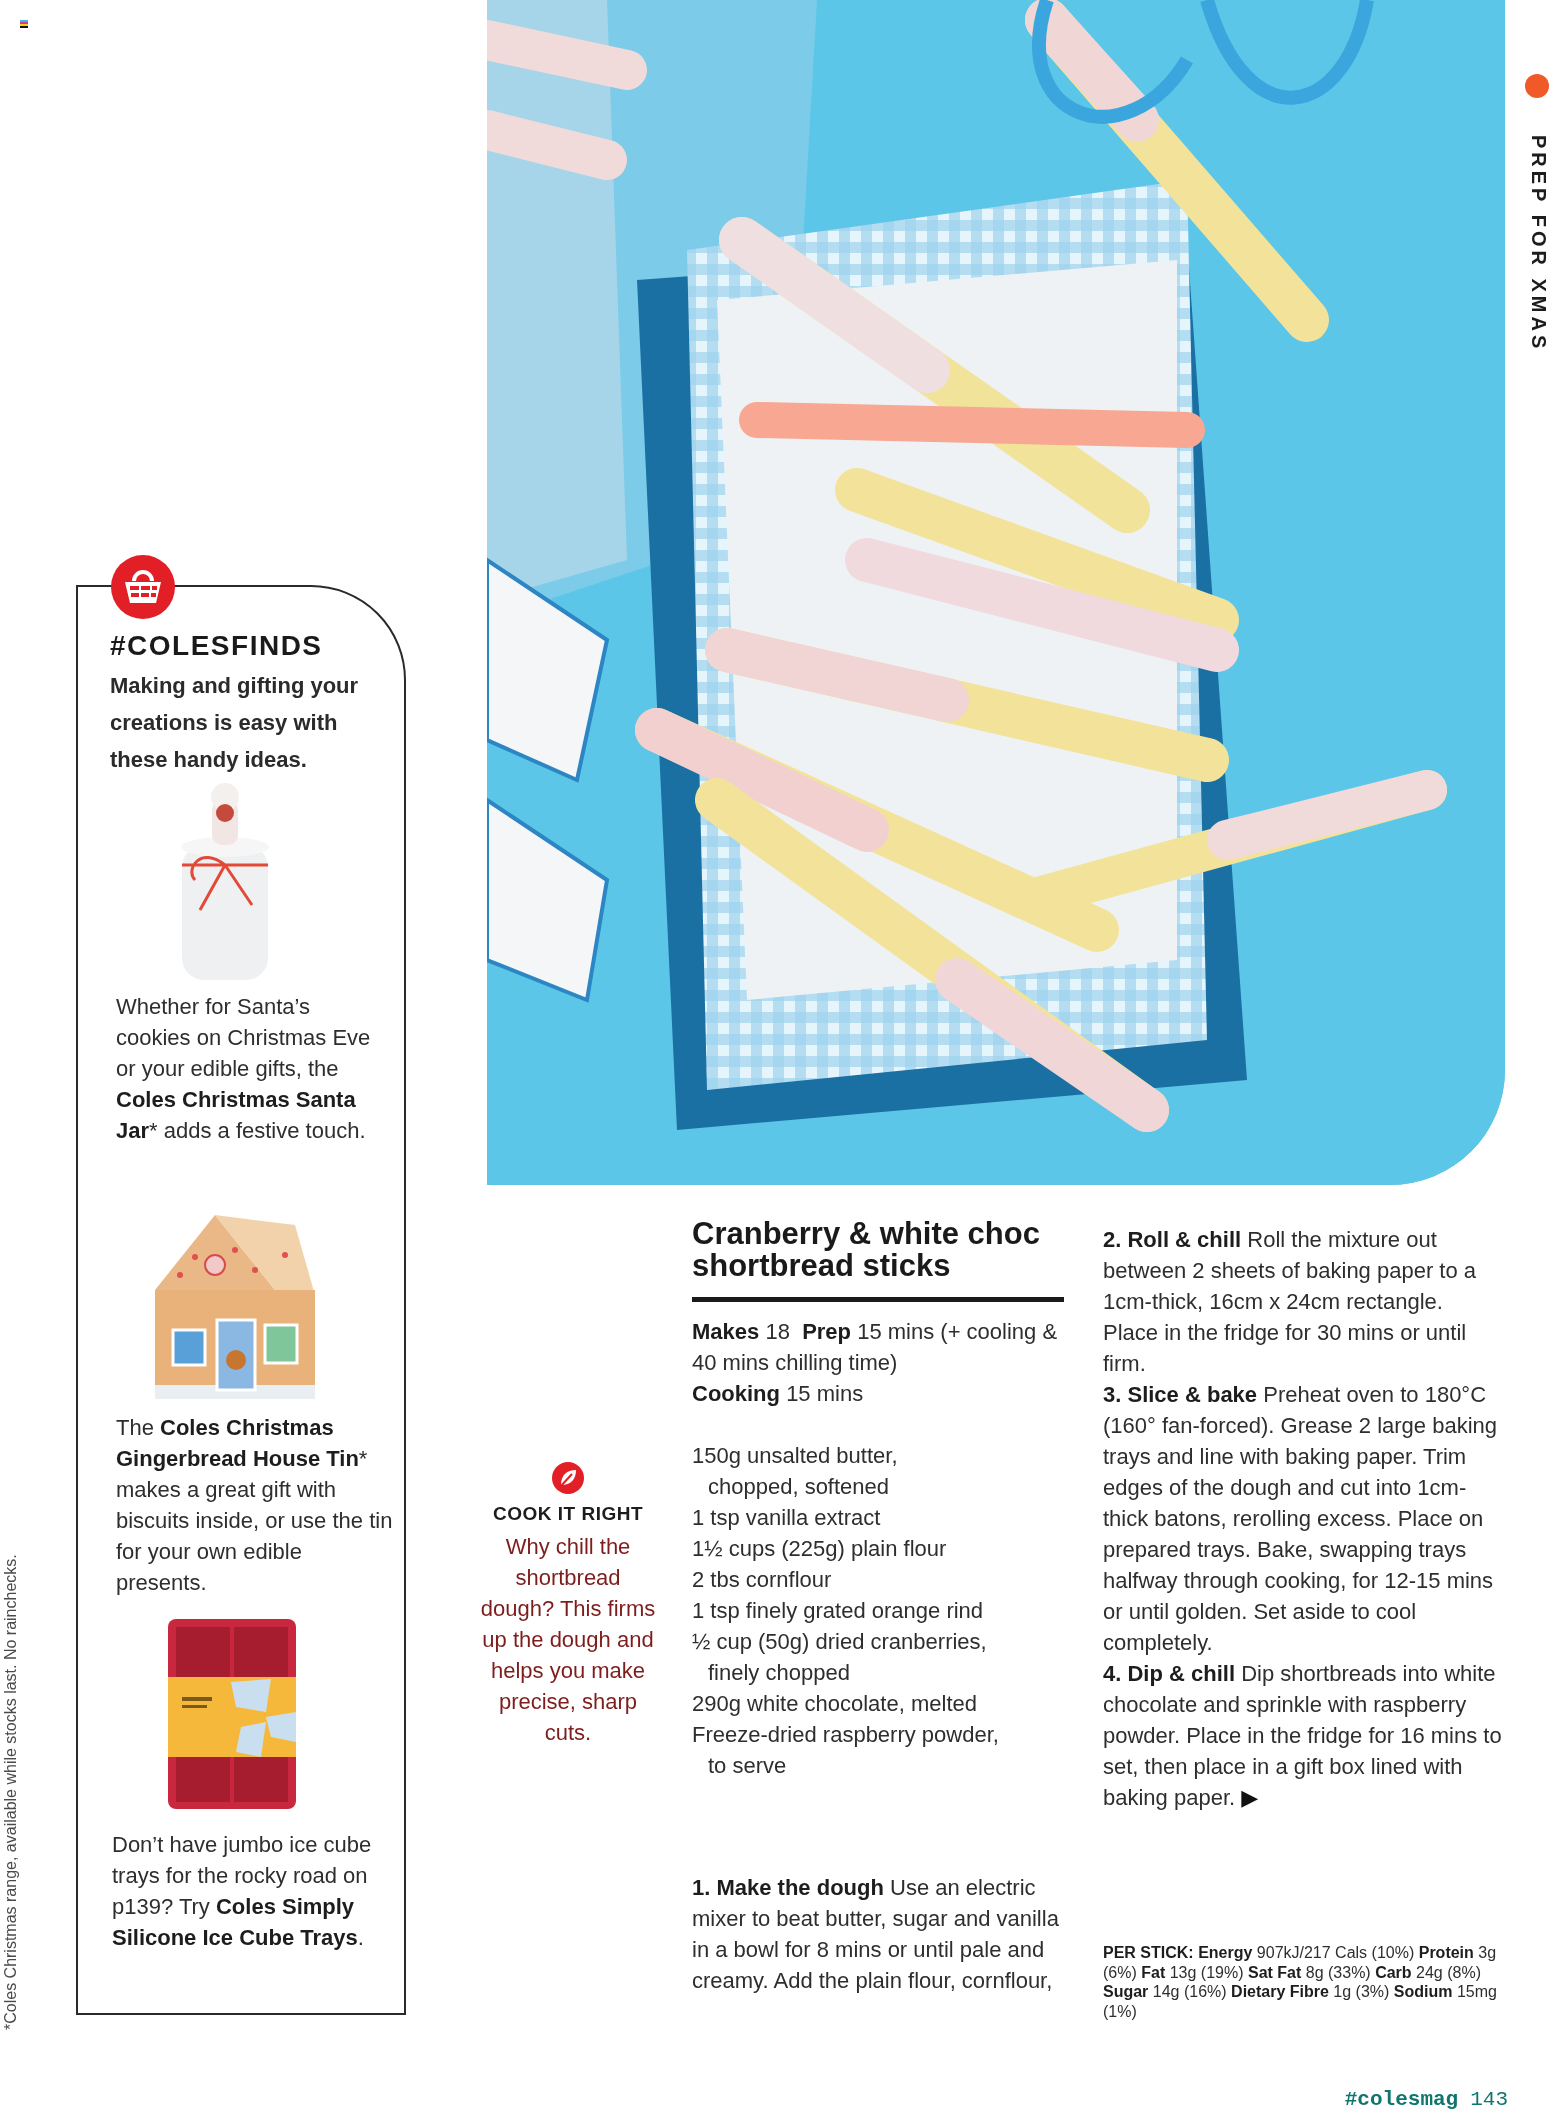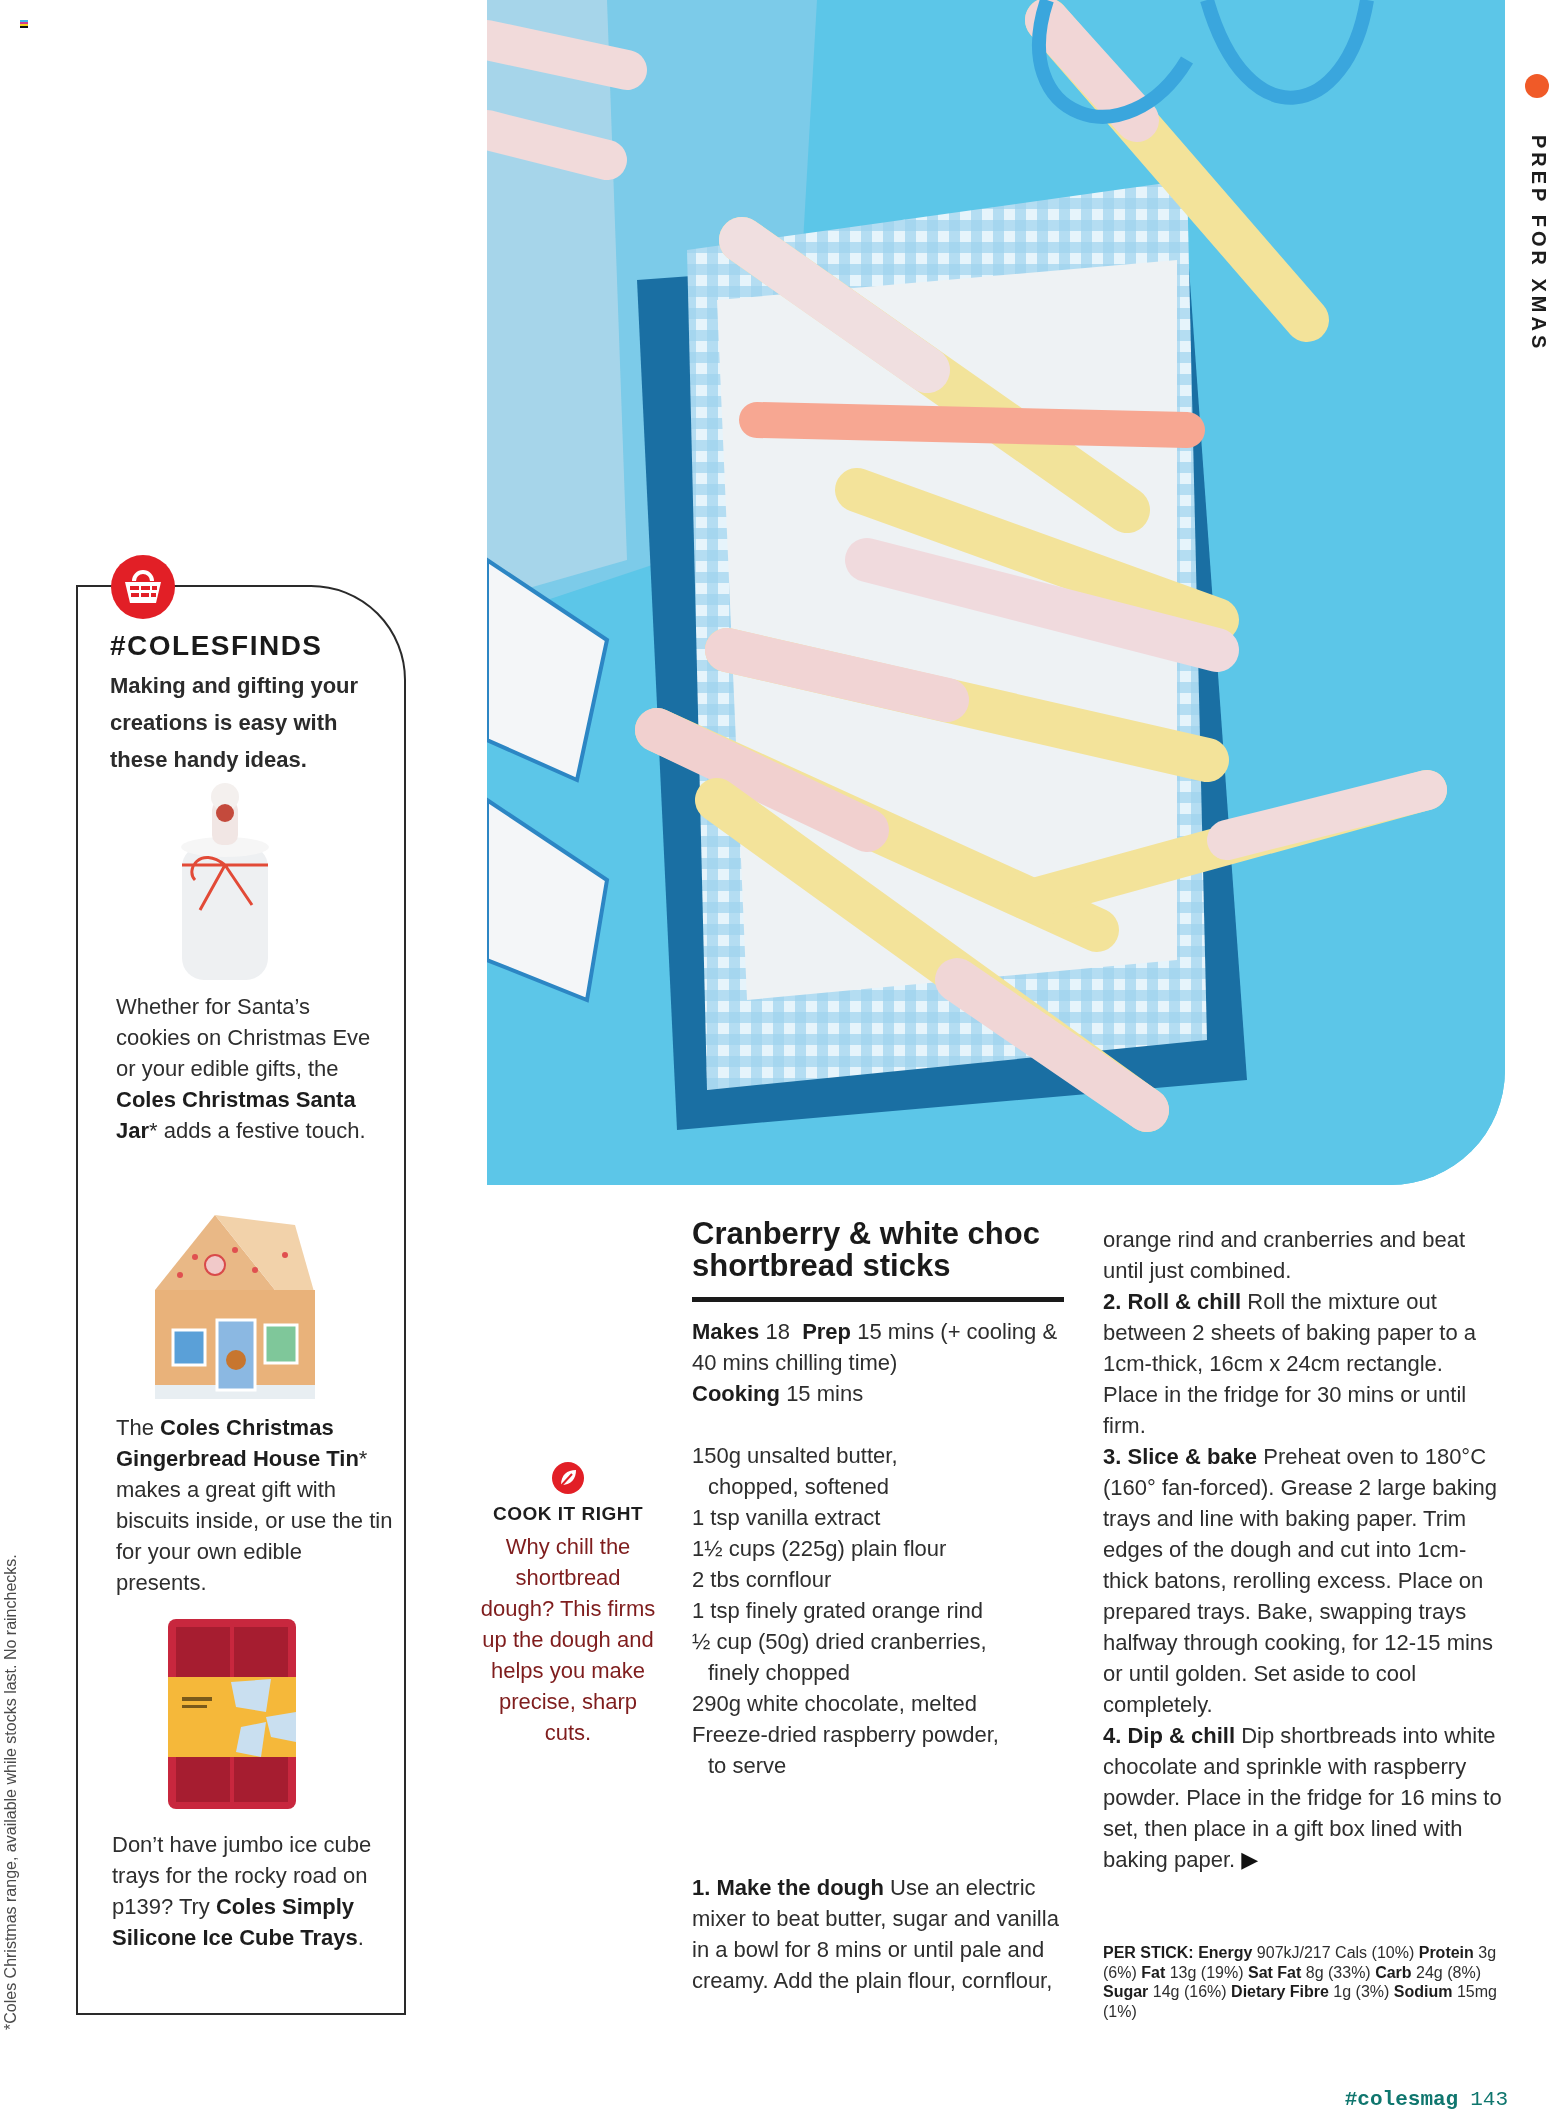--- a/index.html
+++ b/index.html
@@ -236,21 +236,20 @@
       <div>Freeze-dried raspberry powder,</div>
       <div class="ind">to serve</div>
     </div>
 </div>
 
 <div class="abs col method1">
   <b>1. Make the dough</b> <span>Use an electric mixer to beat butter, sugar and vanilla in a bowl for 8 mins or until pale and creamy. Add the plain flour, cornflour,</span>
 </div>
 
 <div class="abs col col3">
-  <div>orange rind and cranberries and beat until just combined.</div>
   <div><b>2. Roll &amp; chill</b> <span>Roll the mixture out between 2 sheets of baking paper to a 1cm-thick, 16cm x 24cm rectangle. Place in the fridge for 30 mins or until firm.</span></div>
   <div><b>3. Slice &amp; bake</b> <span>Preheat oven to 180°C (160° fan-forced). Grease 2 large baking trays and line with baking paper. Trim edges of the dough and cut into 1cm-thick batons, rerolling excess. Place on prepared trays. Bake, swapping trays halfway through cooking, for 12-15 mins or until golden. Set aside to cool completely.</span></div>
   <div><b>4. Dip &amp; chill</b> <span>Dip shortbreads into white chocolate and sprinkle with raspberry powder. Place in the fridge for 16 mins to set, then place in a gift box lined with baking paper.</span> <span style="color:#111;">▶</span></div>
 </div>
 
 <div class="abs nutrition">
   <b>PER STICK:</b>
   <b>Energy</b> <span>907kJ/217 Cals (10%)</span>
   <b>Protein</b> <span>3g (6%)</span>
   <b>Fat</b> <span>13g (19%)</span>

